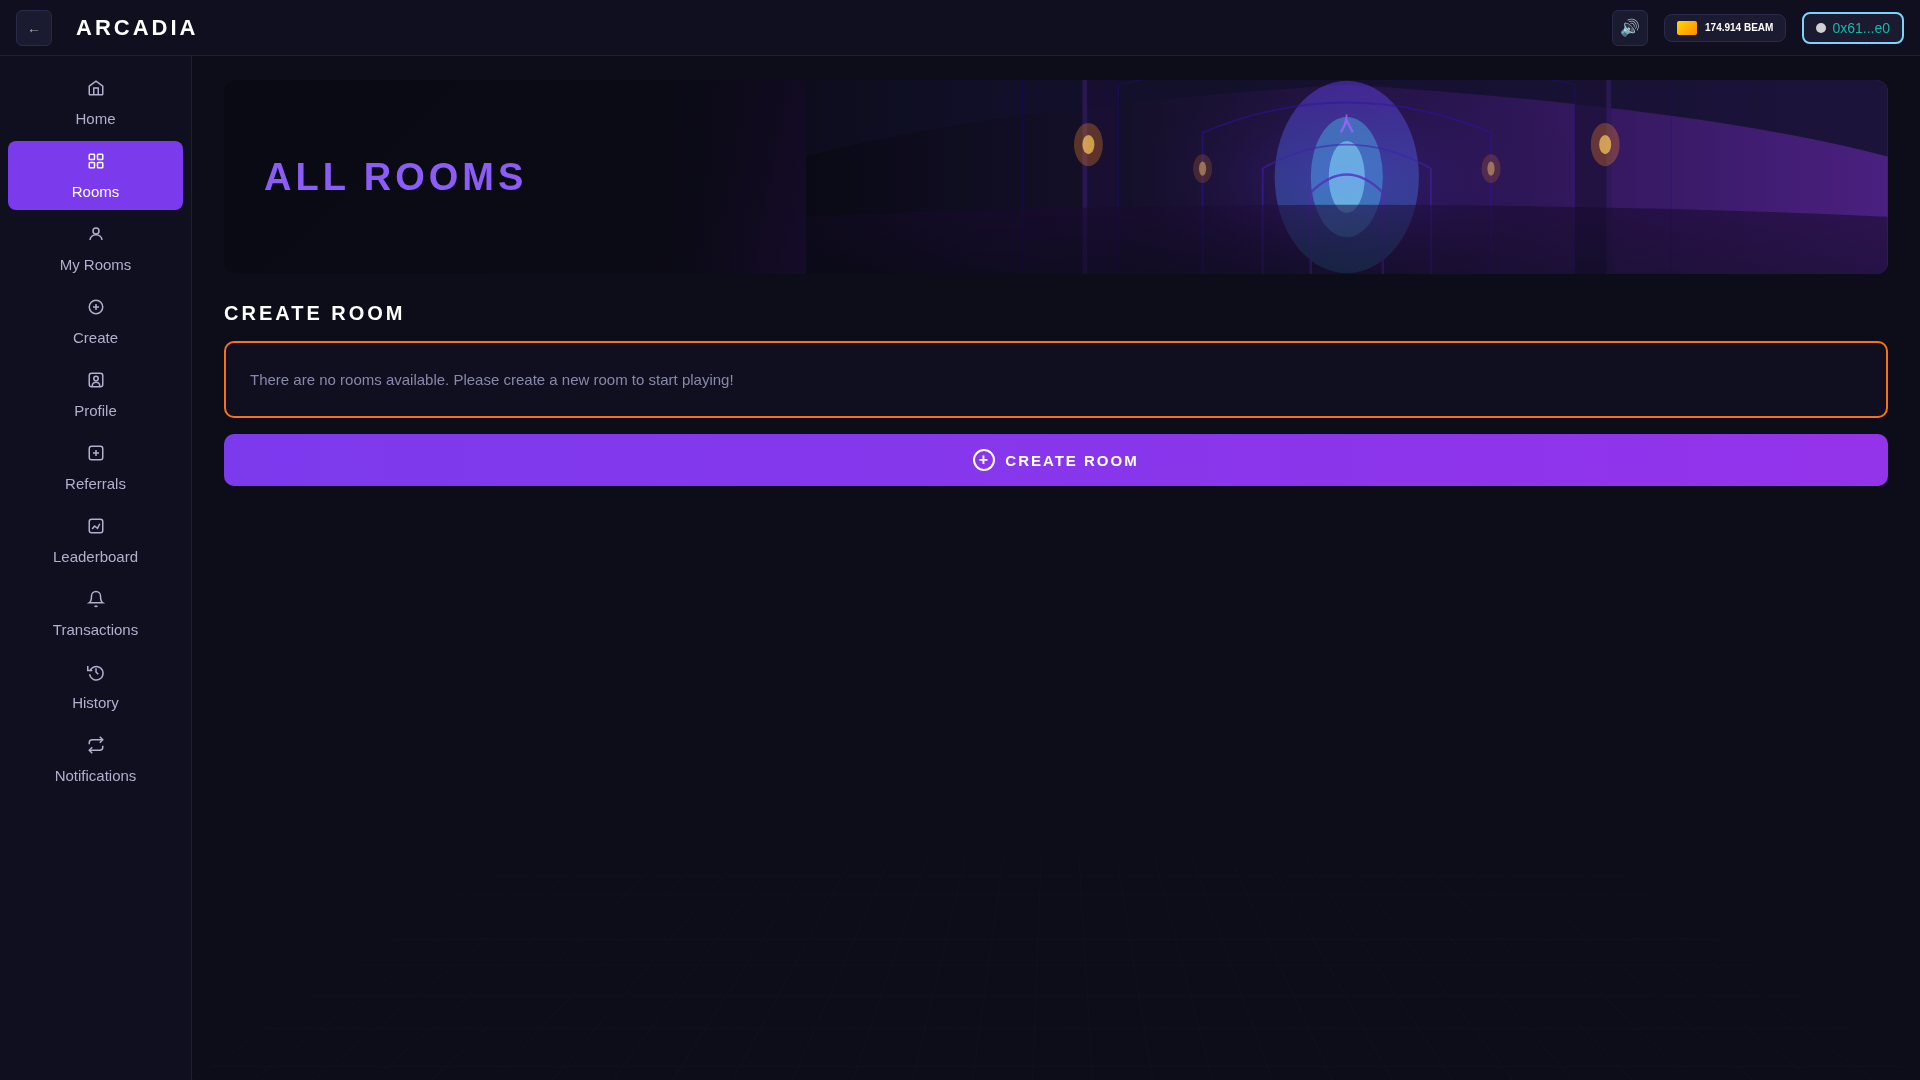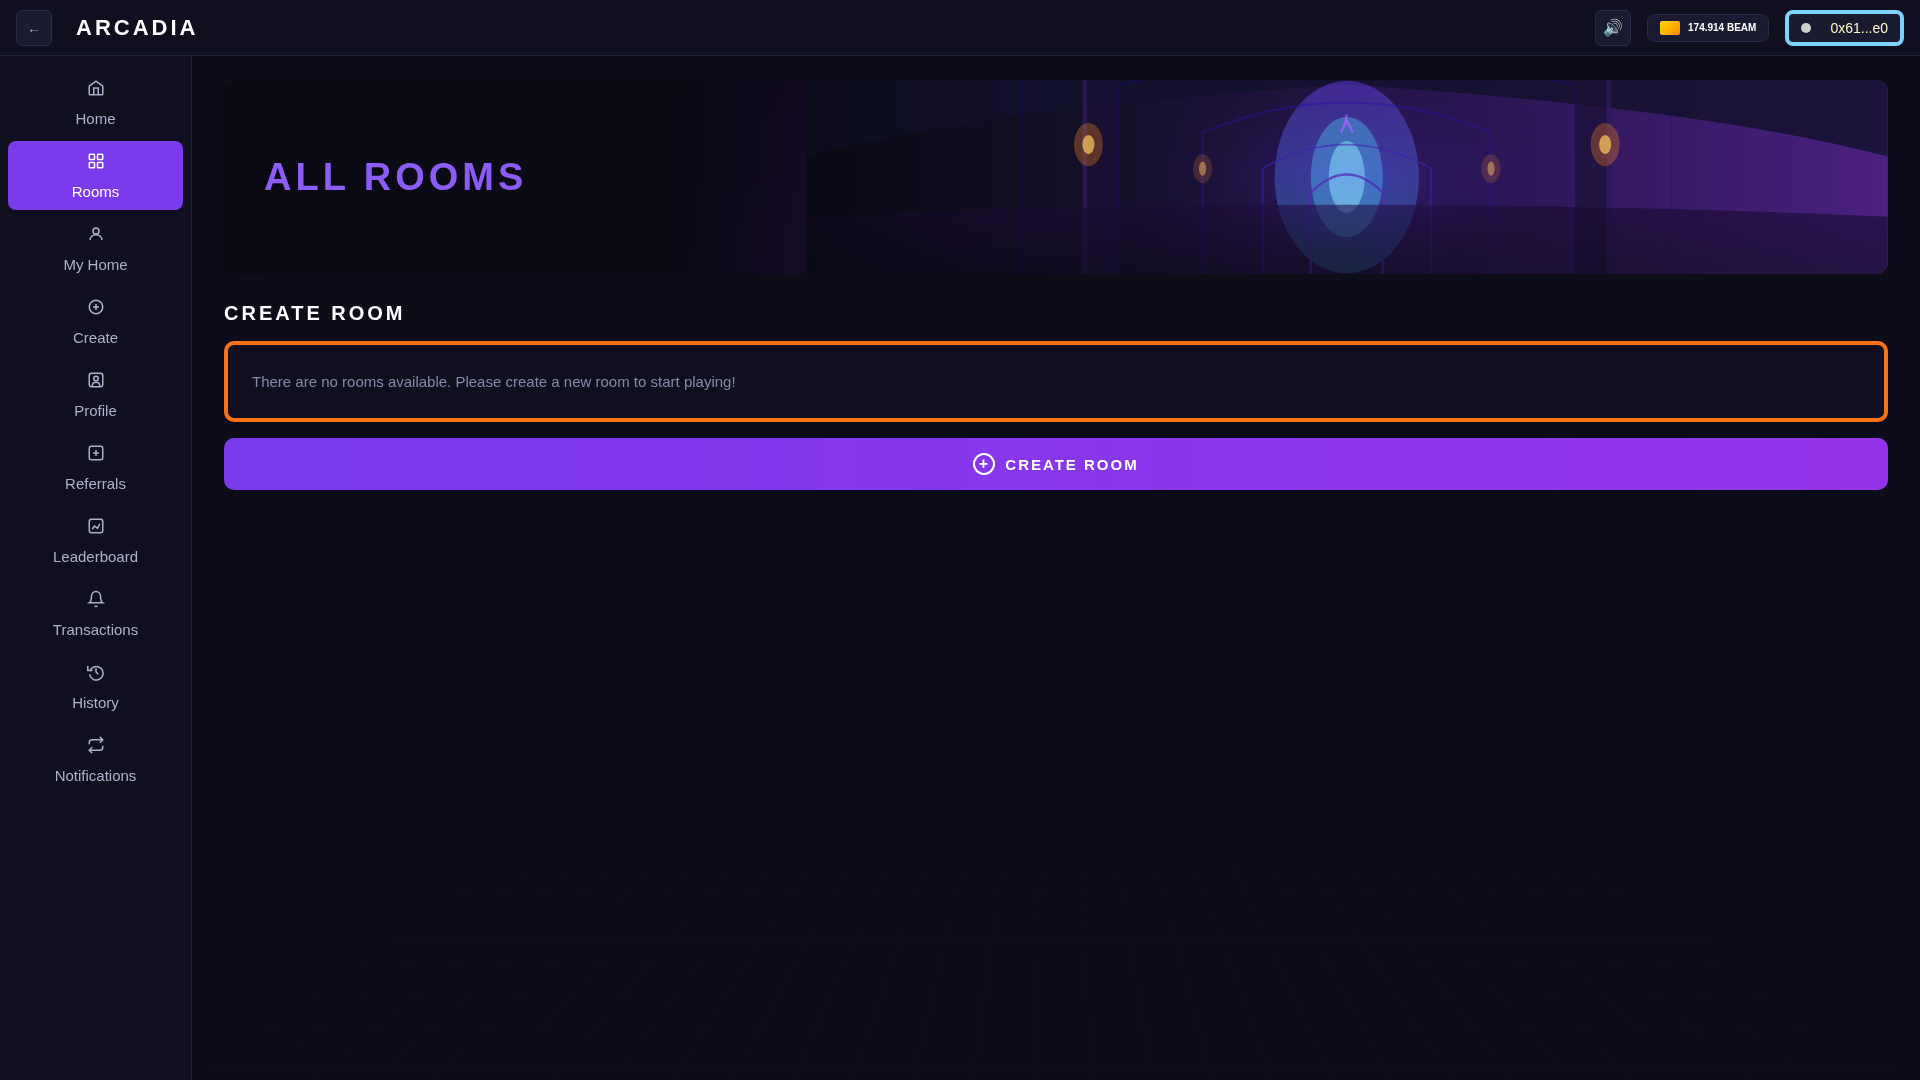--- a/index.html
+++ b/index.html
@@ -87,27 +87,27 @@
       width: 20px;
       height: 14px;
       background: linear-gradient(135deg, #ffd700, #ff8c00);
       border-radius: 2px;
       flex-shrink: 0;
     }
 
     .wallet-address {
       display: flex;
       align-items: center;
-      gap: 19px;
+      gap: 6px;
       background: #1a1a30;
-      border: 4px solid #7dd3fc;
+      border: 2px solid #7dd3fc;
       border-radius: 8px;
       padding: 6px 12px;
       font-size: 14px;
-      color: #fef9c3;
+      color: #14b8a6;
     }
 
     .wallet-dot {
       width: 10px;
       height: 10px;
       background: #d0d0d0;
       border-radius: 50%;
     }
 
     
@@ -240,21 +240,21 @@
       font-size: 20px;
       font-weight: 800;
       letter-spacing: 3px;
       text-transform: uppercase;
       color: #ffffff;
       margin-bottom: 16px;
     }
 
     .empty-state-box {
       background: #0f0f20;
-      border: 4px solid #f97316;
+      border: 2px solid #f97316;
       border-radius: 10px;
       padding: 28px 24px;
       margin-bottom: 16px;
     }
 
     .empty-state-text {
       font-size: 15px;
       color: #8888aa;
     }
 
@@ -338,21 +338,21 @@
       <span>Rooms</span>
     </div>
 
     <div class="sidebar-item">
       <span class="sidebar-icon">
         <svg width="18" height="18" viewBox="0 0 24 24" fill="none" stroke="currentColor" stroke-width="2">
           <circle cx="12" cy="8" r="4"></circle>
           <path d="M4 20c0-4 3.6-7 8-7s8 3 8 7"></path>
         </svg>
       </span>
-      <span>My Home</span>
+      <span>My Rooms</span>
     </div>
 
     <div class="sidebar-item">
       <span class="sidebar-icon">
         <svg width="18" height="18" viewBox="0 0 24 24" fill="none" stroke="currentColor" stroke-width="2">
           <circle cx="12" cy="12" r="9"></circle>
           <line x1="12" y1="8" x2="12" y2="16"></line>
           <line x1="8" y1="12" x2="16" y2="12"></line>
         </svg>
       </span>

